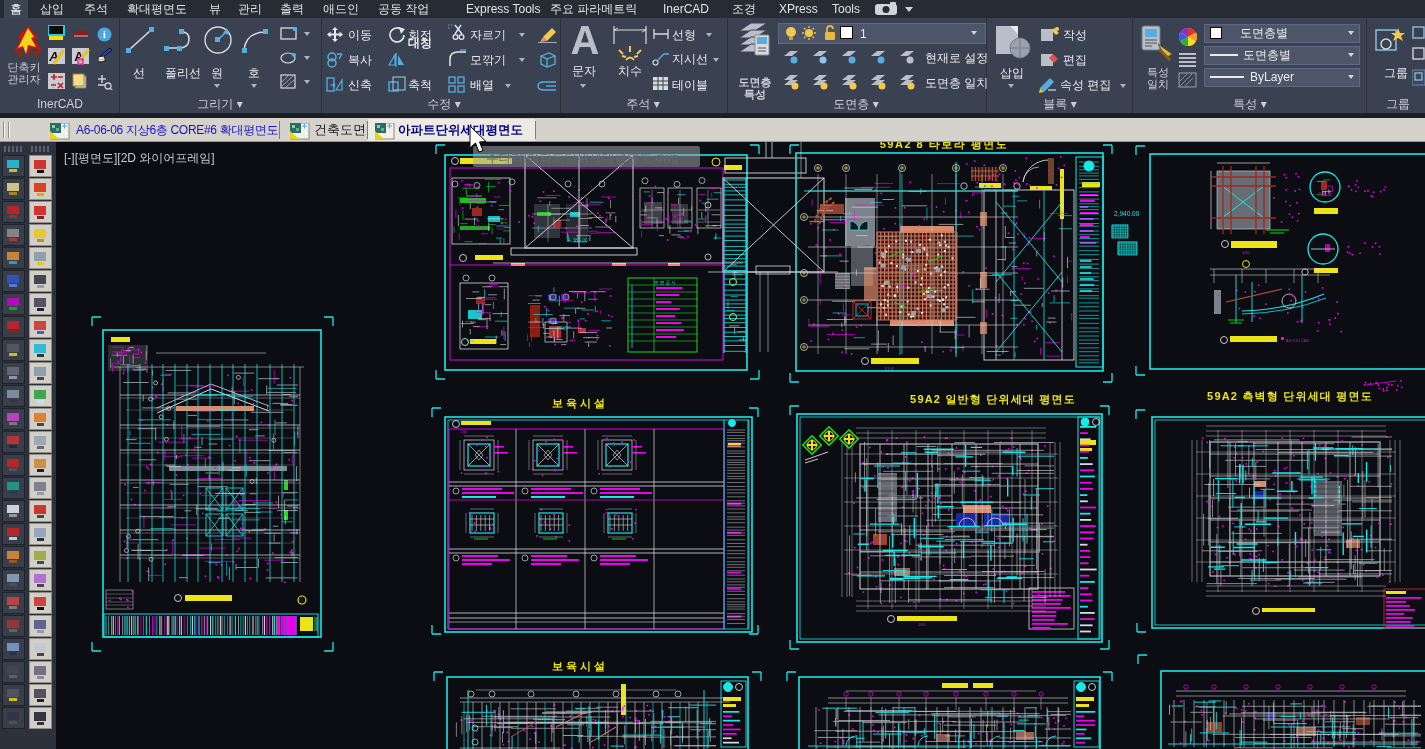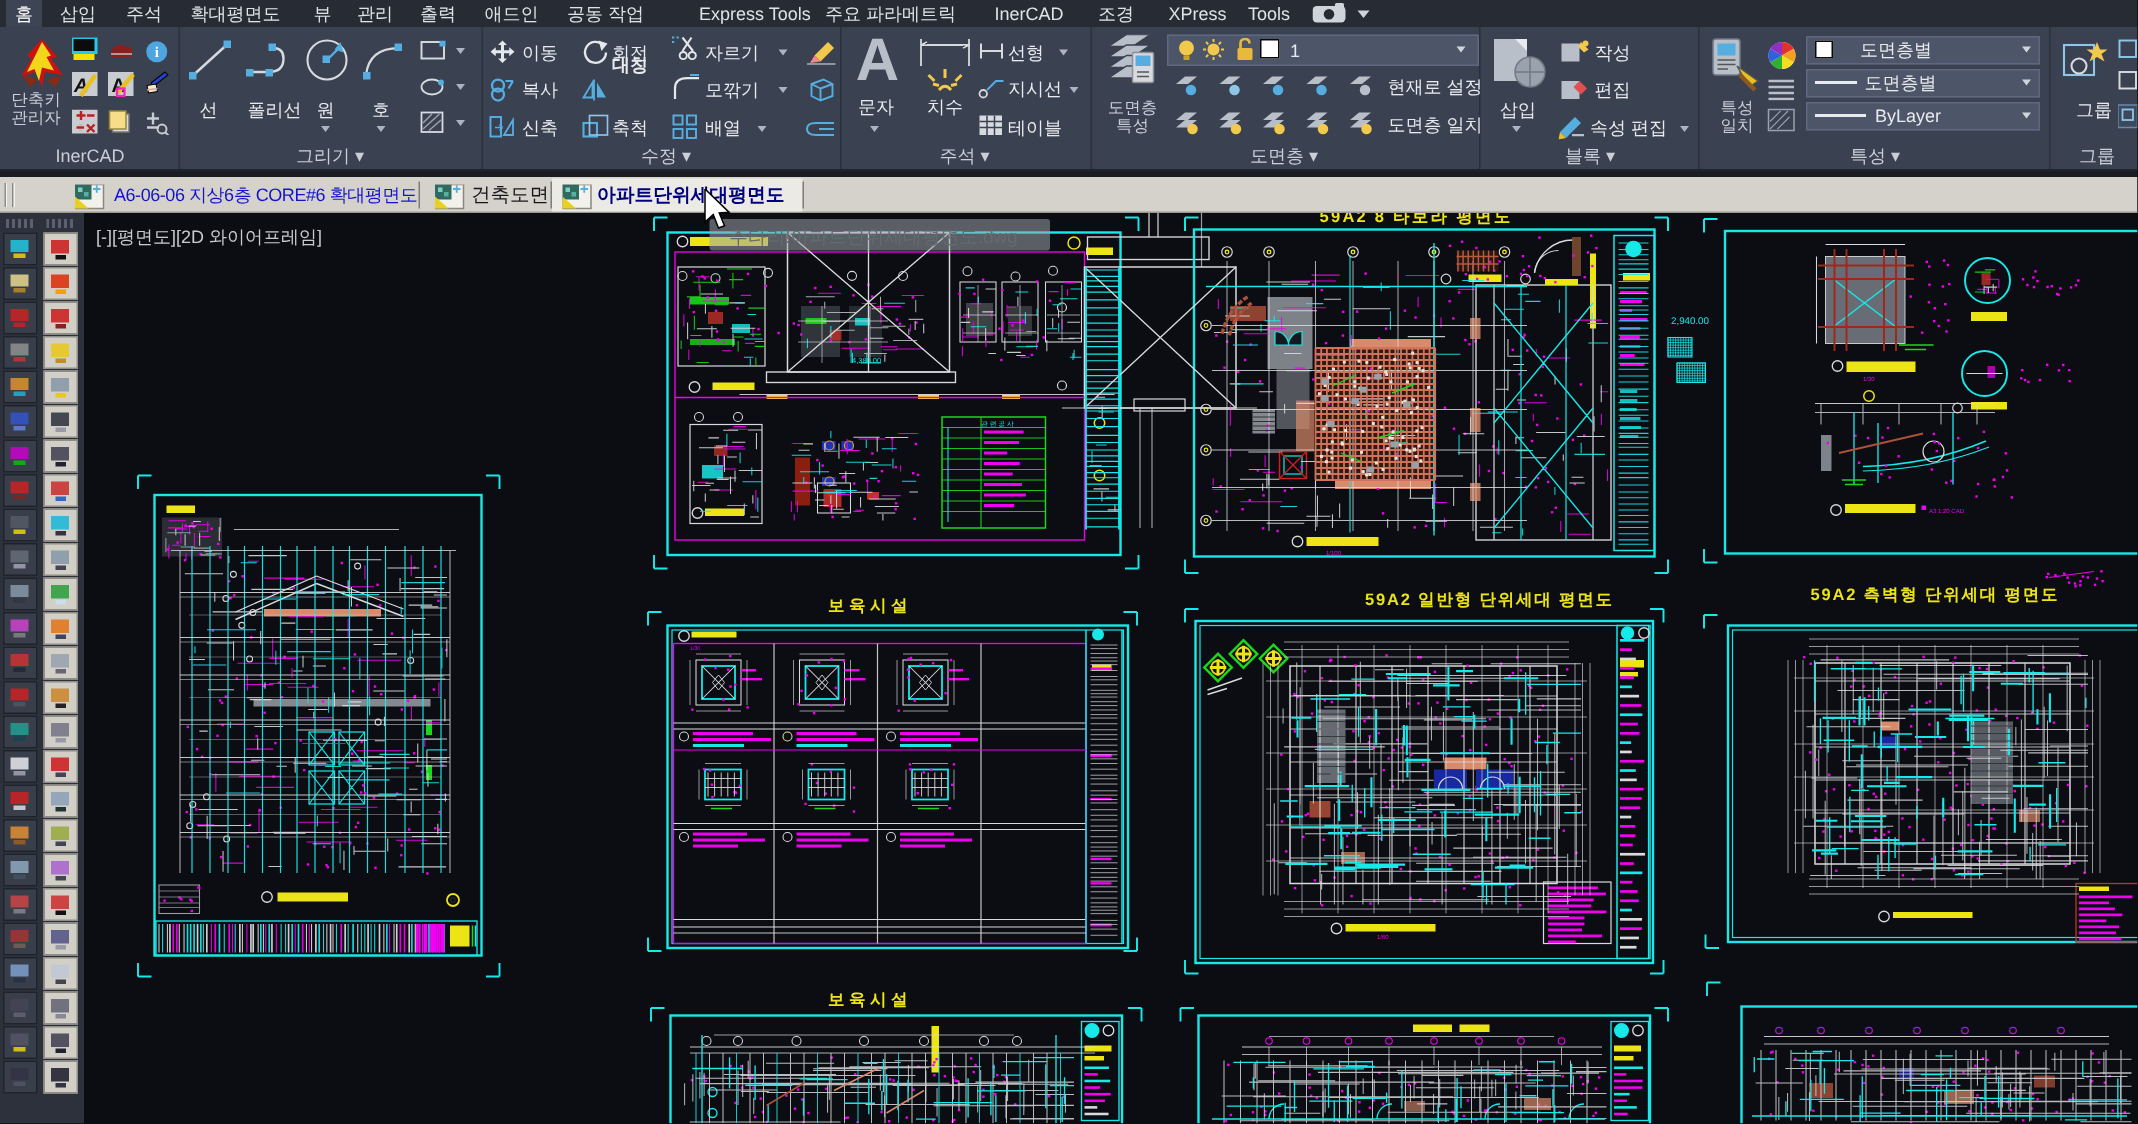--- a/index.html
+++ b/index.html
@@ -246,21 +246,21 @@
       <g>
         <path d="M2 8 L14 0 L30 0 L18 8 Z" fill="#b9bfc9" stroke="#3a4150"></path>
         <path d="M2 15 L14 7 L30 7 L18 15 Z" fill="#b9bfc9" stroke="#3a4150"></path>
         <path d="M2 22 L14 14 L30 14 L18 22 Z" fill="#b9bfc9" stroke="#3a4150"></path>
         <path d="M2 29 L14 21 L30 21 L18 29 Z" fill="#b9bfc9" stroke="#3a4150"></path>
         <rect x="18" y="12" width="14" height="20" rx="1" fill="#d8dade" stroke="#8a8f98"></rect>
         <rect x="20" y="14" width="10" height="7" fill="#56aee0"></rect>
         <path d="M21 25 L29 25 M21 28 L29 28" stroke="#555" stroke-width="1"></path>
       </g>
     </svg>
-    <div class="rts" style="left:735px;top:66px;width:40px;">도면층<br>특성</div>
+    <div class="rts" style="left:735px;top:76px;width:40px;font-weight:bold;">도면층<br>특성</div>
     <div style="position:absolute;left:778px;top:23px;width:208px;height:21px;background:#4d5568;border:1px solid #5f6880;"></div>
     <svg style="position:absolute;left:783px;top:25px" width="60" height="17" viewBox="0 0 60 17">
       <circle cx="8" cy="7" r="5" fill="#f2c94c"></circle>
       <rect x="6" y="12" width="4" height="3" fill="#c9a22c"></rect>
       <circle cx="26" cy="8" r="4" fill="#f2c94c"></circle>
       <g stroke="#f2c94c" stroke-width="1.3">
         <path d="M26 1 L26 3 M26 13 L26 15 M19 8 L21 8 M31 8 L33 8 M21 3 L22.5 4.5 M29.5 11.5 L31 13 M21 13 L22.5 11.5 M29.5 4.5 L31 3"></path>
       </g>
       <path d="M44 7 L44 4 Q44 1 47 1 Q50 1 50 4" stroke="#e8b93c" stroke-width="1.8" fill="none"></path>
       <rect x="42" y="7" width="10" height="8" rx="1" fill="#e8b93c"></rect>

